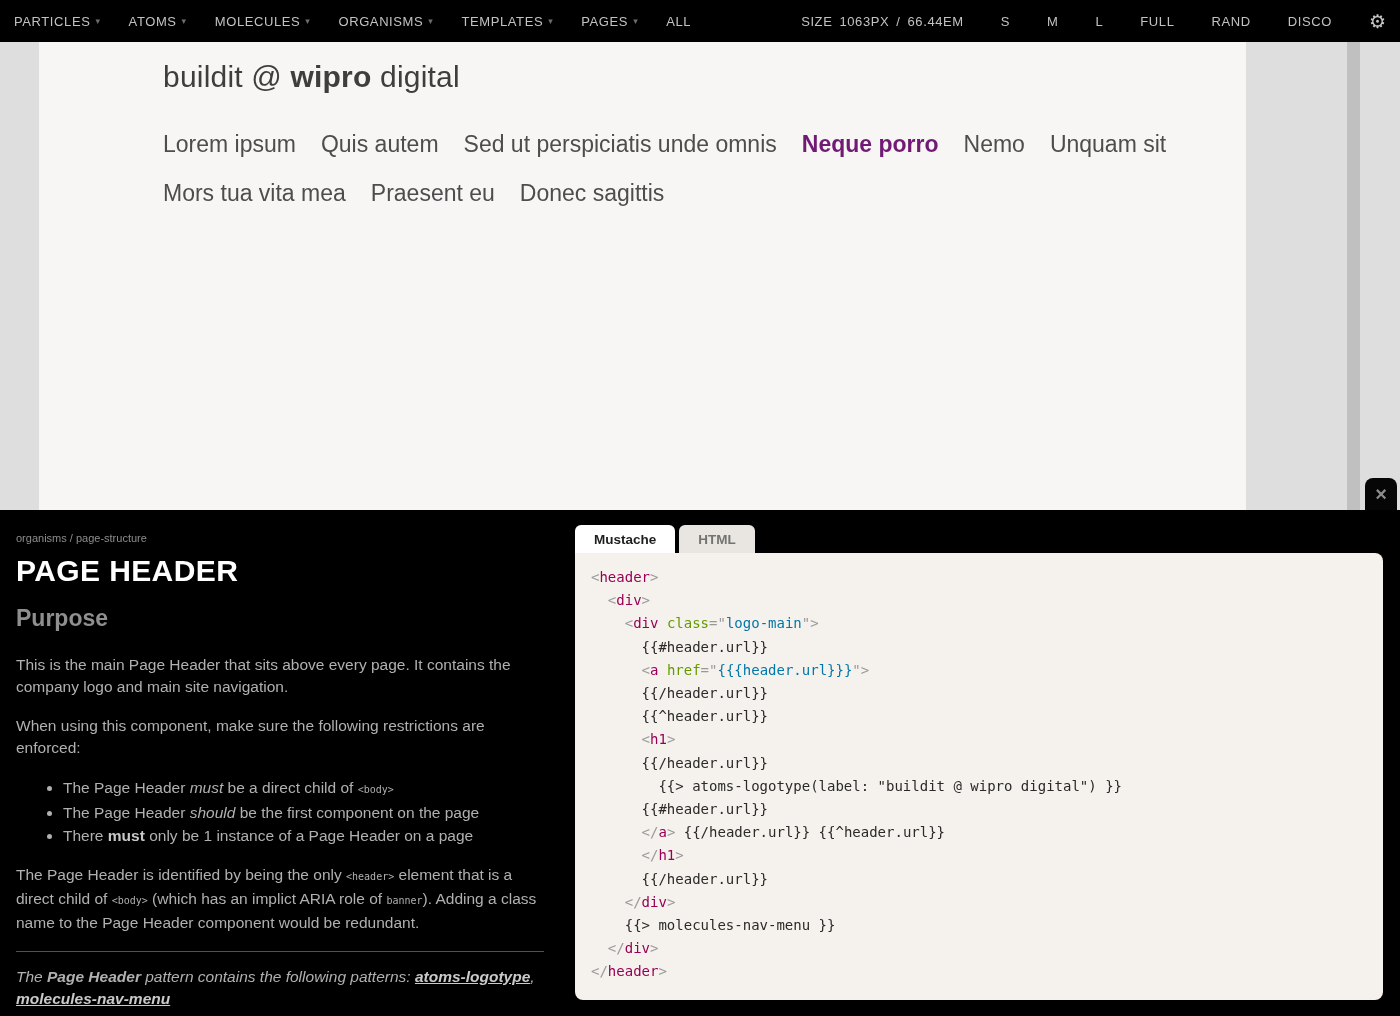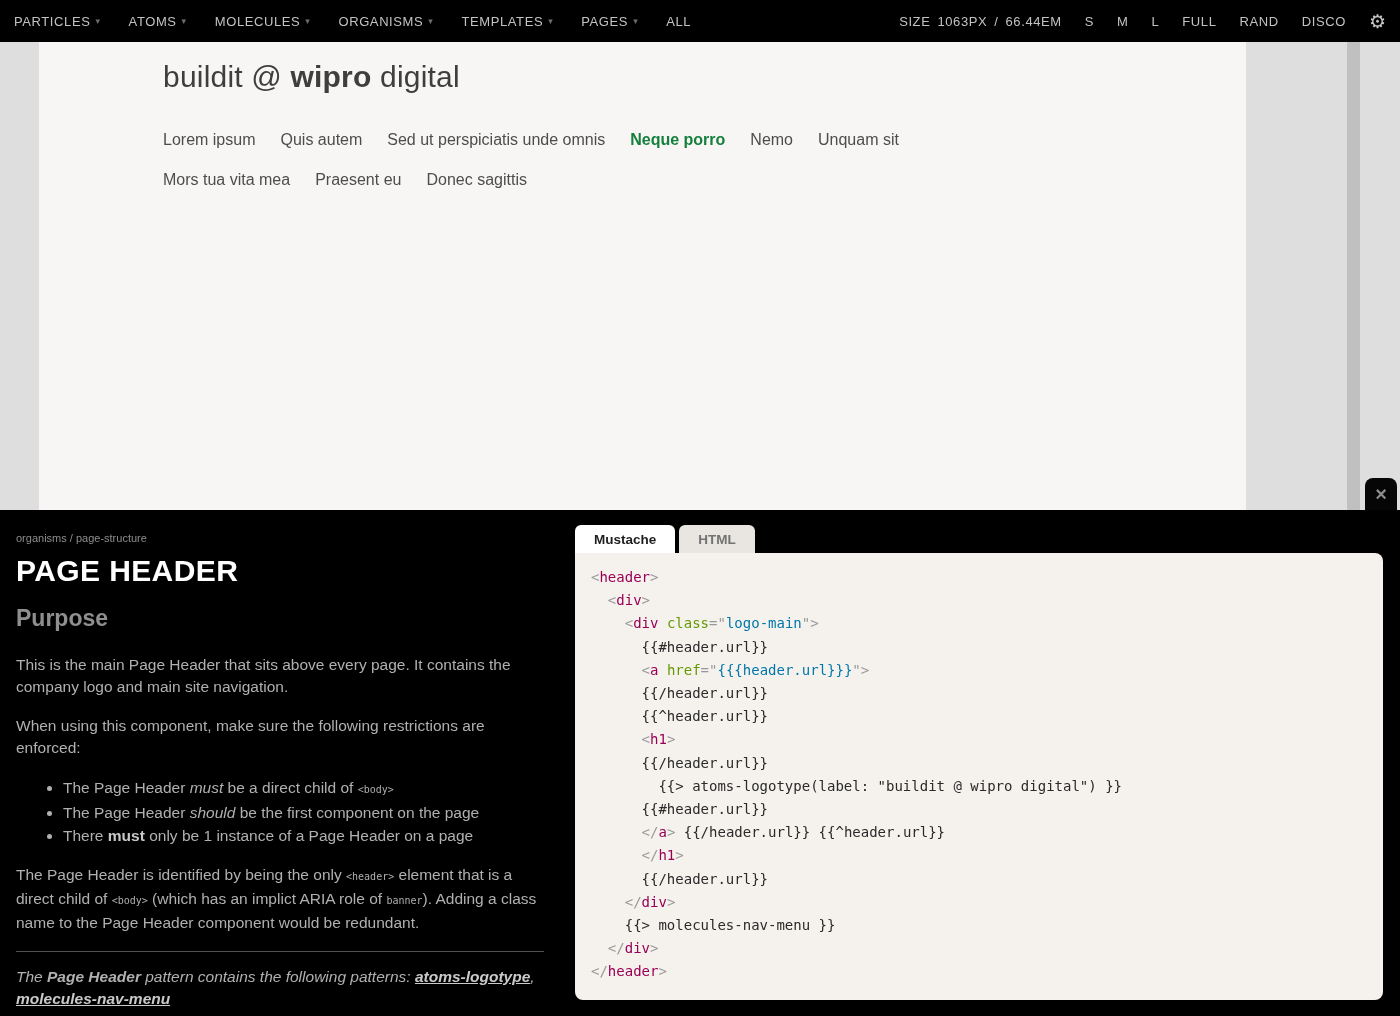--- a/index.html
+++ b/index.html
@@ -6,35 +6,35 @@
   html,body{width:1400px;height:1016px;overflow:hidden;background:#dedede;
     font-family:"Liberation Sans",sans-serif;}
 
   
   .topbar{position:absolute;top:0;left:0;width:1400px;height:42px;background:#000;
     display:flex;align-items:center;justify-content:space-between;padding:15px 14px;z-index:9;}
   .tb-left{display:flex;align-items:center;gap:28px;}
   .tb-item{color:#c2c2c2;font-size:13px;letter-spacing:.6px;cursor:pointer;
     display:flex;align-items:center;gap:5px;white-space:nowrap;}
   .caret{color:#6d6d6d;font-size:9px;line-height:1;}
-  .tb-right{display:flex;align-items:center;gap:23px;}
+  .tb-right{display:flex;align-items:center;gap:37px;}
   .size-group{display:flex;align-items:center;gap:7px;}
   .size-group span{color:#c2c2c2;font-size:13px;letter-spacing:.6px;}
   .gear{color:#c6c6c6;font-size:19px;cursor:pointer;line-height:1;}
 
   
   .viewport{position:absolute;top:42px;left:0;width:1400px;height:468px;background:#dedede;}
   .iframe{position:absolute;left:39px;top:0;width:1207px;height:468px;background:#f7f6f4;}
   .vscroll{position:absolute;left:1347px;top:0;width:13px;height:468px;background:#c0c0c0;border-radius:0;}
   .logo{position:absolute;left:124px;top:18px;font-size:30px;color:#3f3e3d;letter-spacing:.2px;}
   .logo b{font-weight:700;}
   .site-nav{position:absolute;left:124px;top:89px;}
   .nav-row{display:flex;gap:25px;margin-bottom:22px;}
-  .nav-link{font-size:16px;color:#4d4d4d;cursor:pointer;white-space:nowrap;}
-  .nav-link.active{font-weight:700;color:#15803d;}
+  .nav-link{font-size:23px;color:#4d4d4d;cursor:pointer;white-space:nowrap;}
+  .nav-link.active{font-weight:700;color:#701a75;}
 
   
   .panel{position:absolute;top:510px;left:0;width:1400px;height:506px;background:#000;overflow:hidden;}
   .close-tab{position:absolute;top:478px;right:3px;width:32px;height:32px;background:#060606;
     border:0;border-radius:8px 8px 0 0;color:#8c8c8c;font-size:20px;font-weight:bold;
     cursor:pointer;text-align:center;line-height:30px;z-index:10;font-family:"Liberation Sans",sans-serif;}
 
   .panel-left{position:absolute;left:16px;top:22px;width:528px;color:#b0b0b0;}
   .breadcrumb{font-size:11px;color:#8d8d8d;margin-bottom:9px;}
   .panel-title{font-size:30px;line-height:35px;font-weight:700;color:#fff;letter-spacing:.4px;margin-bottom:17px;}

